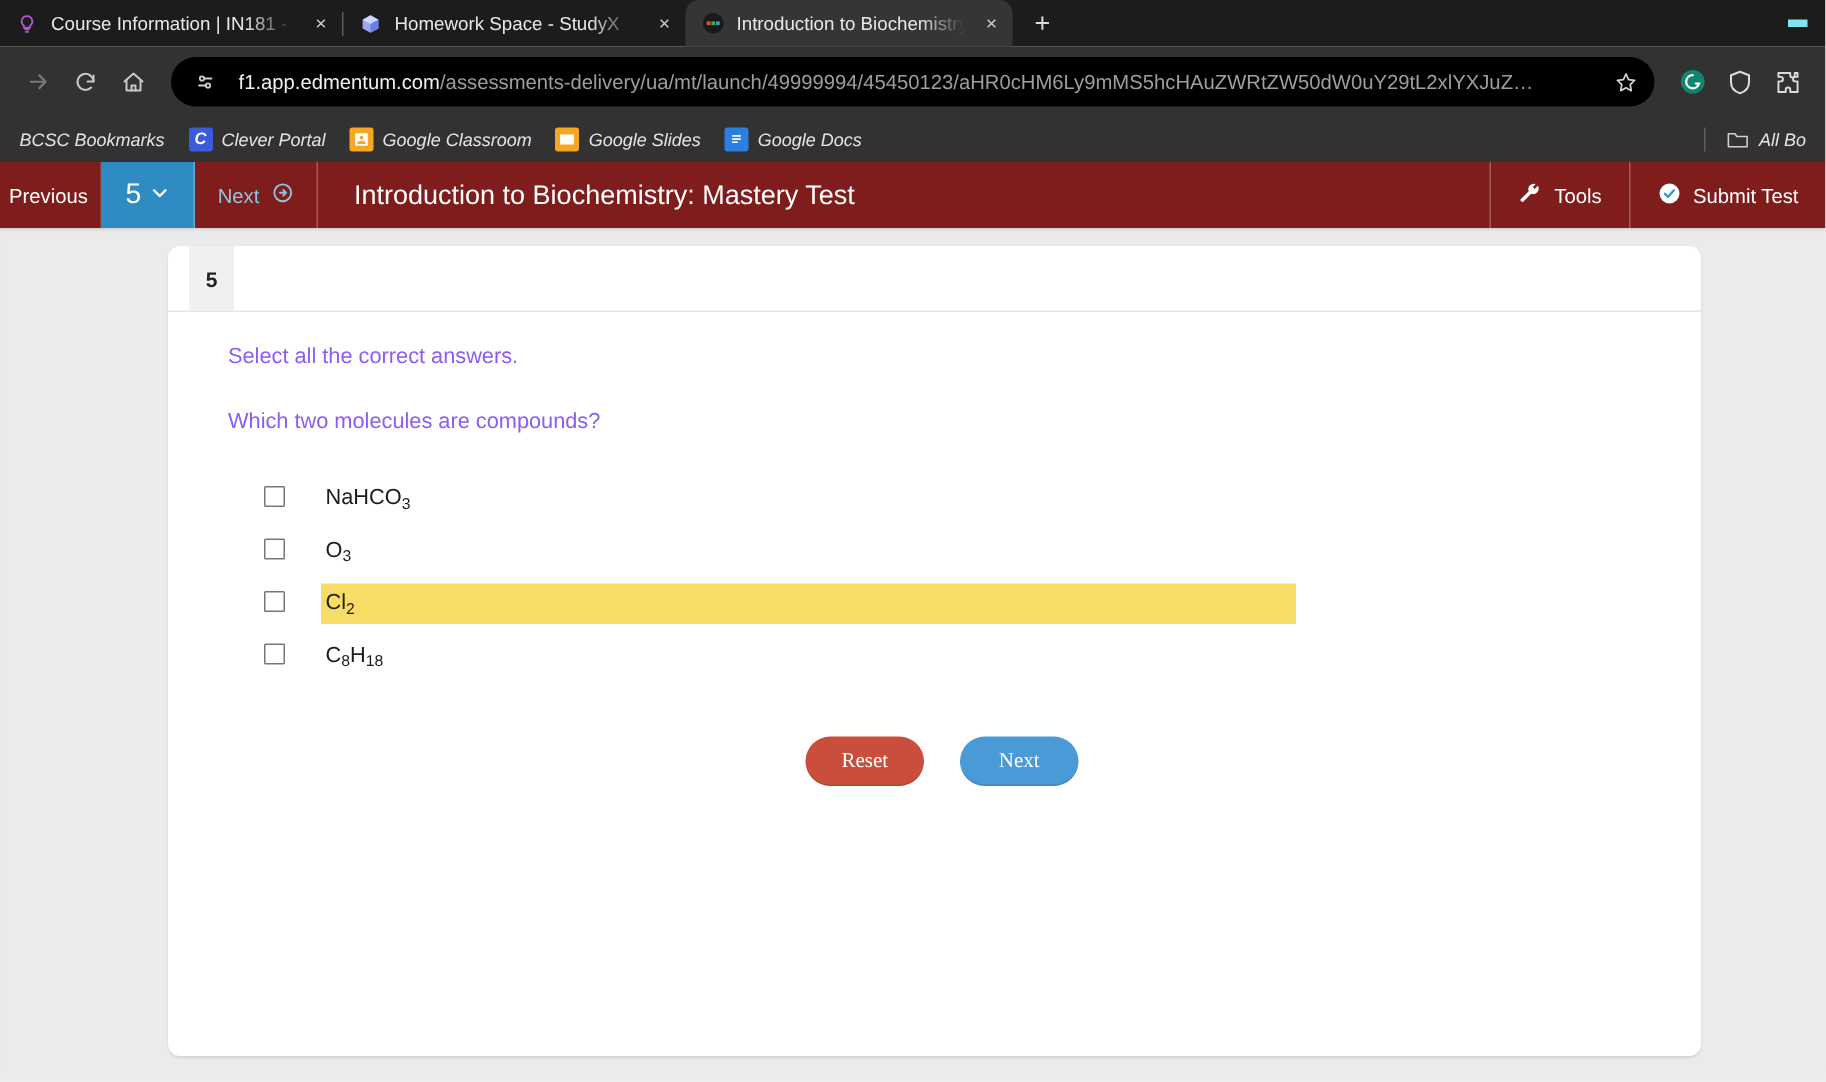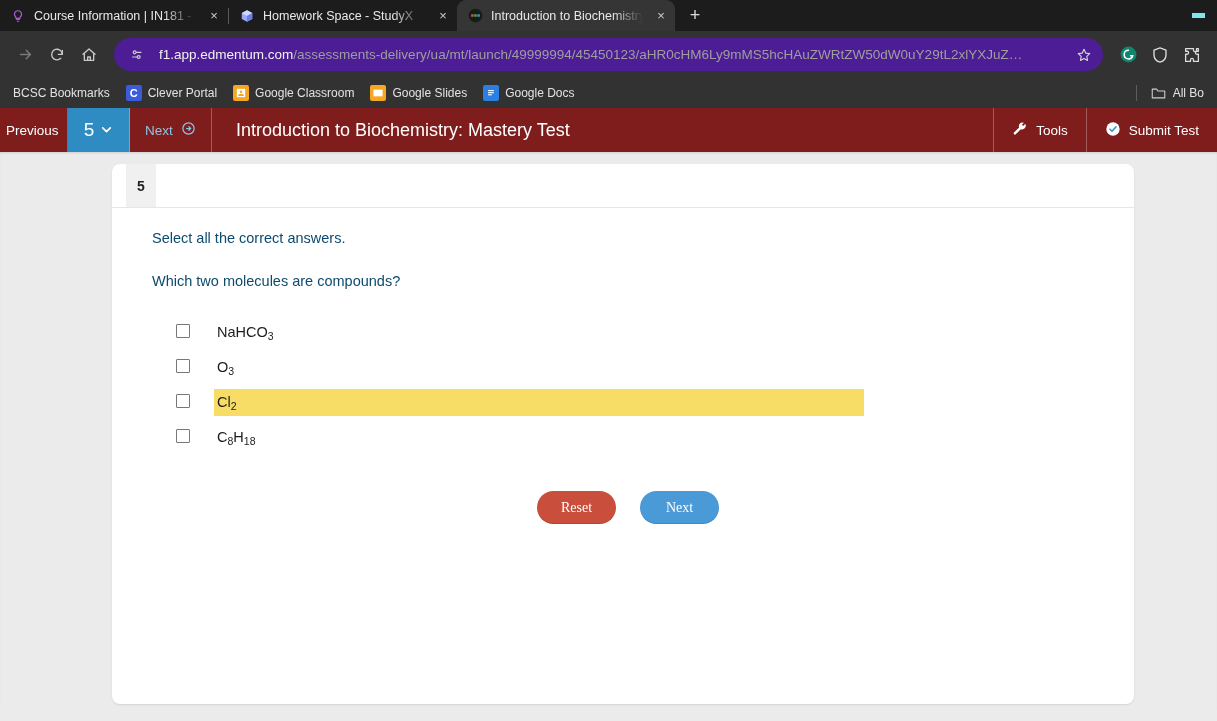--- a/index.html
+++ b/index.html
@@ -66,21 +66,21 @@
     display: flex; align-items: center; padding: 0 10px; gap: 2px;
   }
   .navbtn {
     width: 30px; height: 30px; flex: 0 0 30px;
     display: flex; align-items: center; justify-content: center;
     border-radius: 50%; color: #c8c8c8;
   }
   .navbtn.disabled { color: #7a7a7a; }
   .omnibox {
     flex: 1 1 auto; height: 33px; margin: 0 8px;
-    background: #4c1d95; border-radius: 17px;
+    background: #000000; border-radius: 17px;
     display: flex; align-items: center; padding: 0 6px 0 10px; gap: 9px;
     min-width: 0;
   }
   .omni-url {
     flex: 1 1 auto; min-width: 0; font-size: 13.5px;
     color: #9e9e9e; white-space: nowrap; overflow: hidden;
   }
   .omni-url b { color: #f1f1f1; font-weight: 400; }
   .omni-star { width: 26px; height: 26px; flex: 0 0 26px;
     display: flex; align-items: center; justify-content: center; }
@@ -89,21 +89,21 @@
     display: flex; align-items: center; justify-content: center;
   }
 
   .bookmarks {
     height: 30px; background: #323232;
     display: flex; align-items: center; padding: 0 6px; gap: 2px;
     font-size: 12px; color: #e3e3e3; position: relative;
   }
   .bm {
     display: flex; align-items: center; gap: 6px;
-    padding: 3px 7px; border-radius: 4px; white-space: nowrap;
+    padding: 3px 7px; border-radius: 4px; white-space: nowrap; font-style: italic;
   }
   .bm-ico { width: 16px; height: 16px; flex: 0 0 16px; border-radius: 2px;
     display: flex; align-items: center; justify-content: center; }
   .bm-divider { width: 1px; height: 16px; background: #5c5c5c; margin: 0 7px; }
 
   
   .app-toolbar {
     height: 44px; background: #7f1d1d;
     display: flex; align-items: stretch; color: #fff;
   }
@@ -143,21 +143,21 @@
   .qnum-row {
     height: 44px; border-bottom: 1px solid #e6e6e6;
     display: flex; align-items: stretch; padding-left: 14px;
   }
   .qnum {
     background: #f0f0f0; width: 30px;
     display: flex; align-items: center; justify-content: center;
     font-size: 14px; font-weight: bold; color: #222;
   }
   .qbody { padding: 22px 40px 0 40px; }
-  .qline { font-size: 14.5px; color: #0c4a6e; margin-bottom: 27px; }
+  .qline { font-size: 14.5px; color: #8b5cf6; margin-bottom: 27px; }
 
   .choices { margin-top: 30px; }
   .choice {
     display: flex; align-items: flex-start; gap: 0;
     height: 35px;
   }
   .cb-wrap { width: 62px; flex: 0 0 62px; display: flex; justify-content: center;
     padding-top: 5px; }
   .cb {
     width: 14px; height: 14px; border: 1px solid #777;

